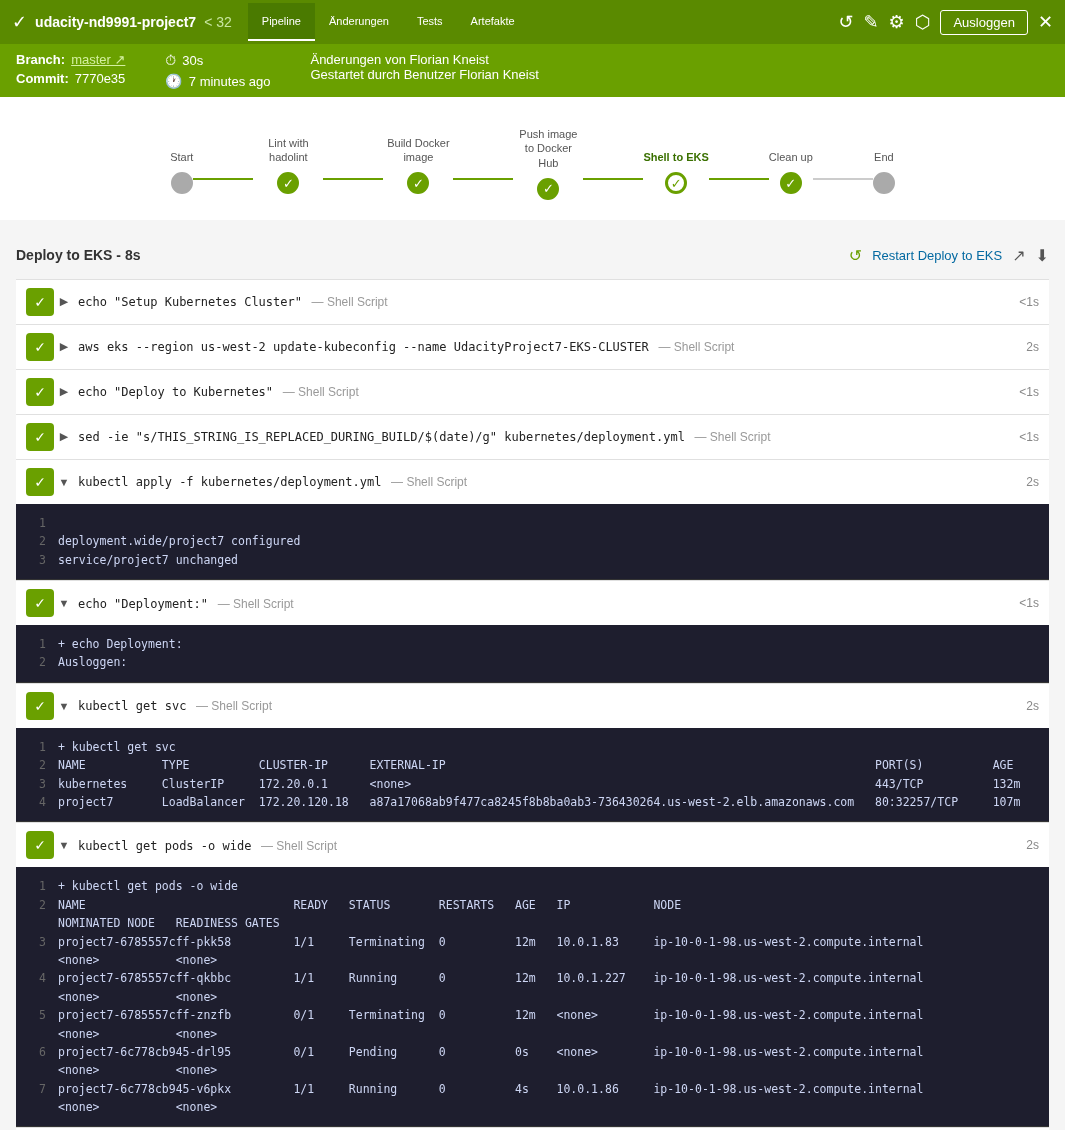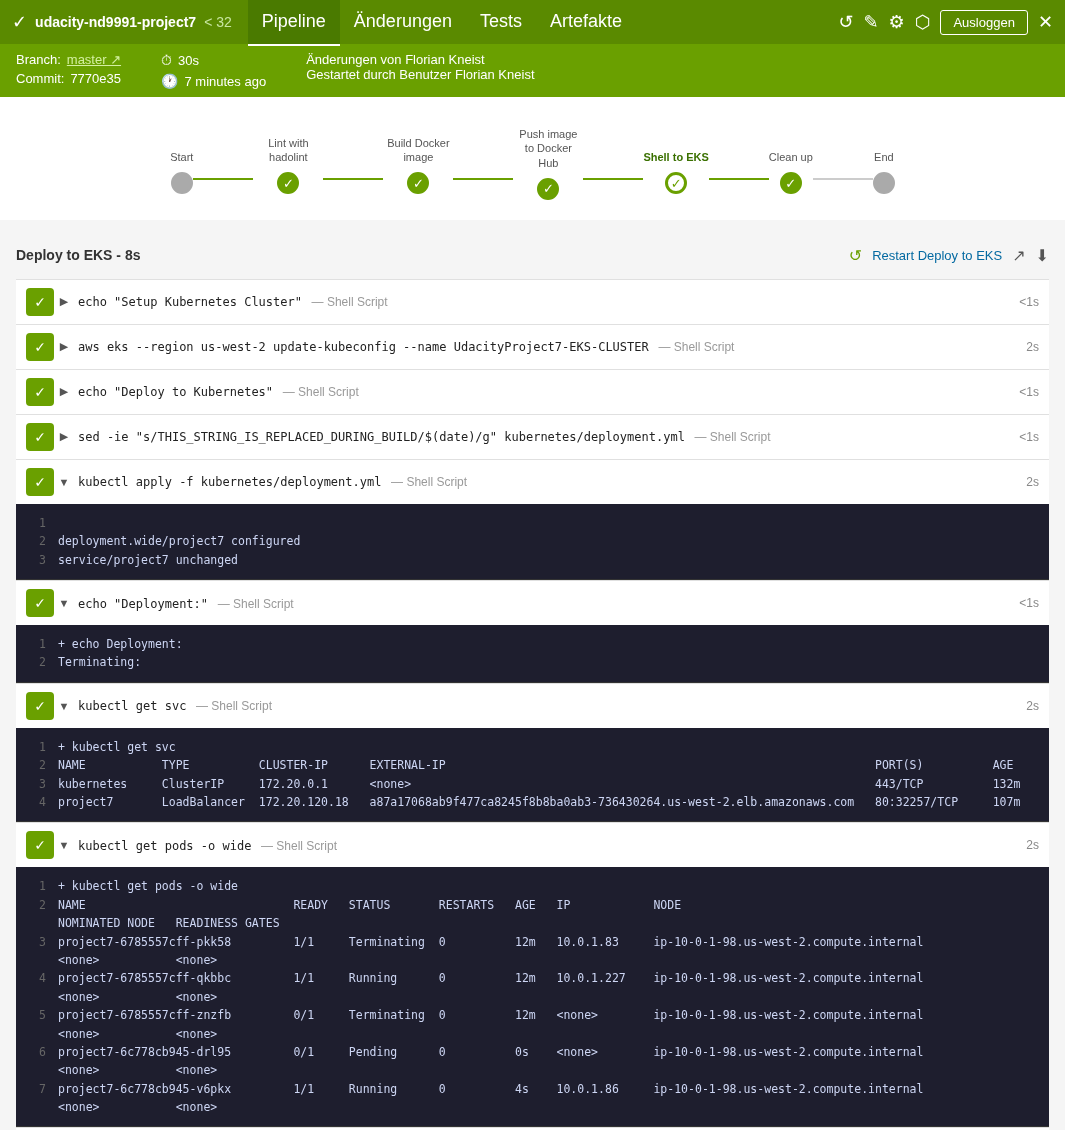--- a/index.html
+++ b/index.html
@@ -1,32 +1,32 @@
 <!DOCTYPE html>
 <html><head>
   <meta charset="utf-8">
   <style>
     * { box-sizing: border-box; margin: 0; padding: 0; }
     body { font-family: 'Segoe UI', Arial, sans-serif; font-size: 13px; background: #f5f5f5; color: #333; }
 
     
     .header { background: #5a8a00; color: white; display: flex; align-items: center; padding: 0 12px; height: 44px; gap: 8px; }
     .header-nav { display: flex; gap: 0; margin-left: 8px; }
-    .header-nav-item { color: white; padding: 12px 14px; font-size: 18px; cursor: pointer; text-decoration: none; }
+    .header-nav-item { color: white; padding: 12px 14px; font-size: 11px; cursor: pointer; text-decoration: none; }
     .header-nav-item.active { background: #4a7a00; border-bottom: 2px solid white; }
     .header-spacer { flex: 1; }
     .header-icons { display: flex; gap: 10px; align-items: center; }
     .header-icon { color: white; font-size: 18px; cursor: pointer; }
     .header-btn { border: 1px solid white; color: white; background: transparent; padding: 4px 12px; border-radius: 3px; cursor: pointer; font-size: 13px; }
 
     
     .subheader { background: #6aa000; color: white; padding: 8px 16px; display: flex; gap: 40px; align-items: flex-start; }
     .subheader-left { display: flex; flex-direction: column; gap: 4px; }
     .subheader-row { display: flex; gap: 6px; align-items: center; font-size: 13px; }
-    .subheader-label { font-weight: normal; }
+    .subheader-label { font-weight: bold; }
     .subheader-link { color: #d4f0a0; text-decoration: underline; cursor: pointer; }
     .subheader-right { display: flex; flex-direction: column; font-size: 13px; }
 
     
     .pipeline-area { background: white; padding: 30px 20px 20px; display: flex; justify-content: center; }
     .step-item { display: flex; flex-direction: column; align-items: center; position: relative; }
     .step-label { font-size: 11px; color: #555; text-align: center; max-width: 70px; margin-bottom: 8px; line-height: 1.3; min-height: 32px; display: flex; align-items: flex-end; justify-content: center; }
     .step-label.active { color: #3a7000; font-weight: bold; }
     .step-circle { width: 22px; height: 22px; border-radius: 50%; display: flex; align-items: center; justify-content: center; font-size: 13px; flex-shrink: 0; }
     .step-circle.done { background: #6aa000; color: white; border: 2px solid #6aa000; }
@@ -262,21 +262,21 @@
     </div>
     <span class="step-duration">&lt;1s</span>
   </div>
   <div class="code-block">
     <div class="code-line">
         <span class="code-line-num">1</span>
         <span class="code-line-content">+ echo Deployment:</span>
       </div>
     <div class="code-line">
         <span class="code-line-num">2</span>
-        <span class="code-line-content">Terminating:</span>
+        <span class="code-line-content">Ausloggen:</span>
       </div>
   </div>
 
   <div class="step-row">
     <div class="step-check">✓</div>
     <div class="step-toggle">▼</div>
     <div class="step-text">
       <span class="step-cmd">kubectl get svc</span>
       <span class="step-type">— Shell Script</span>
     </div>

